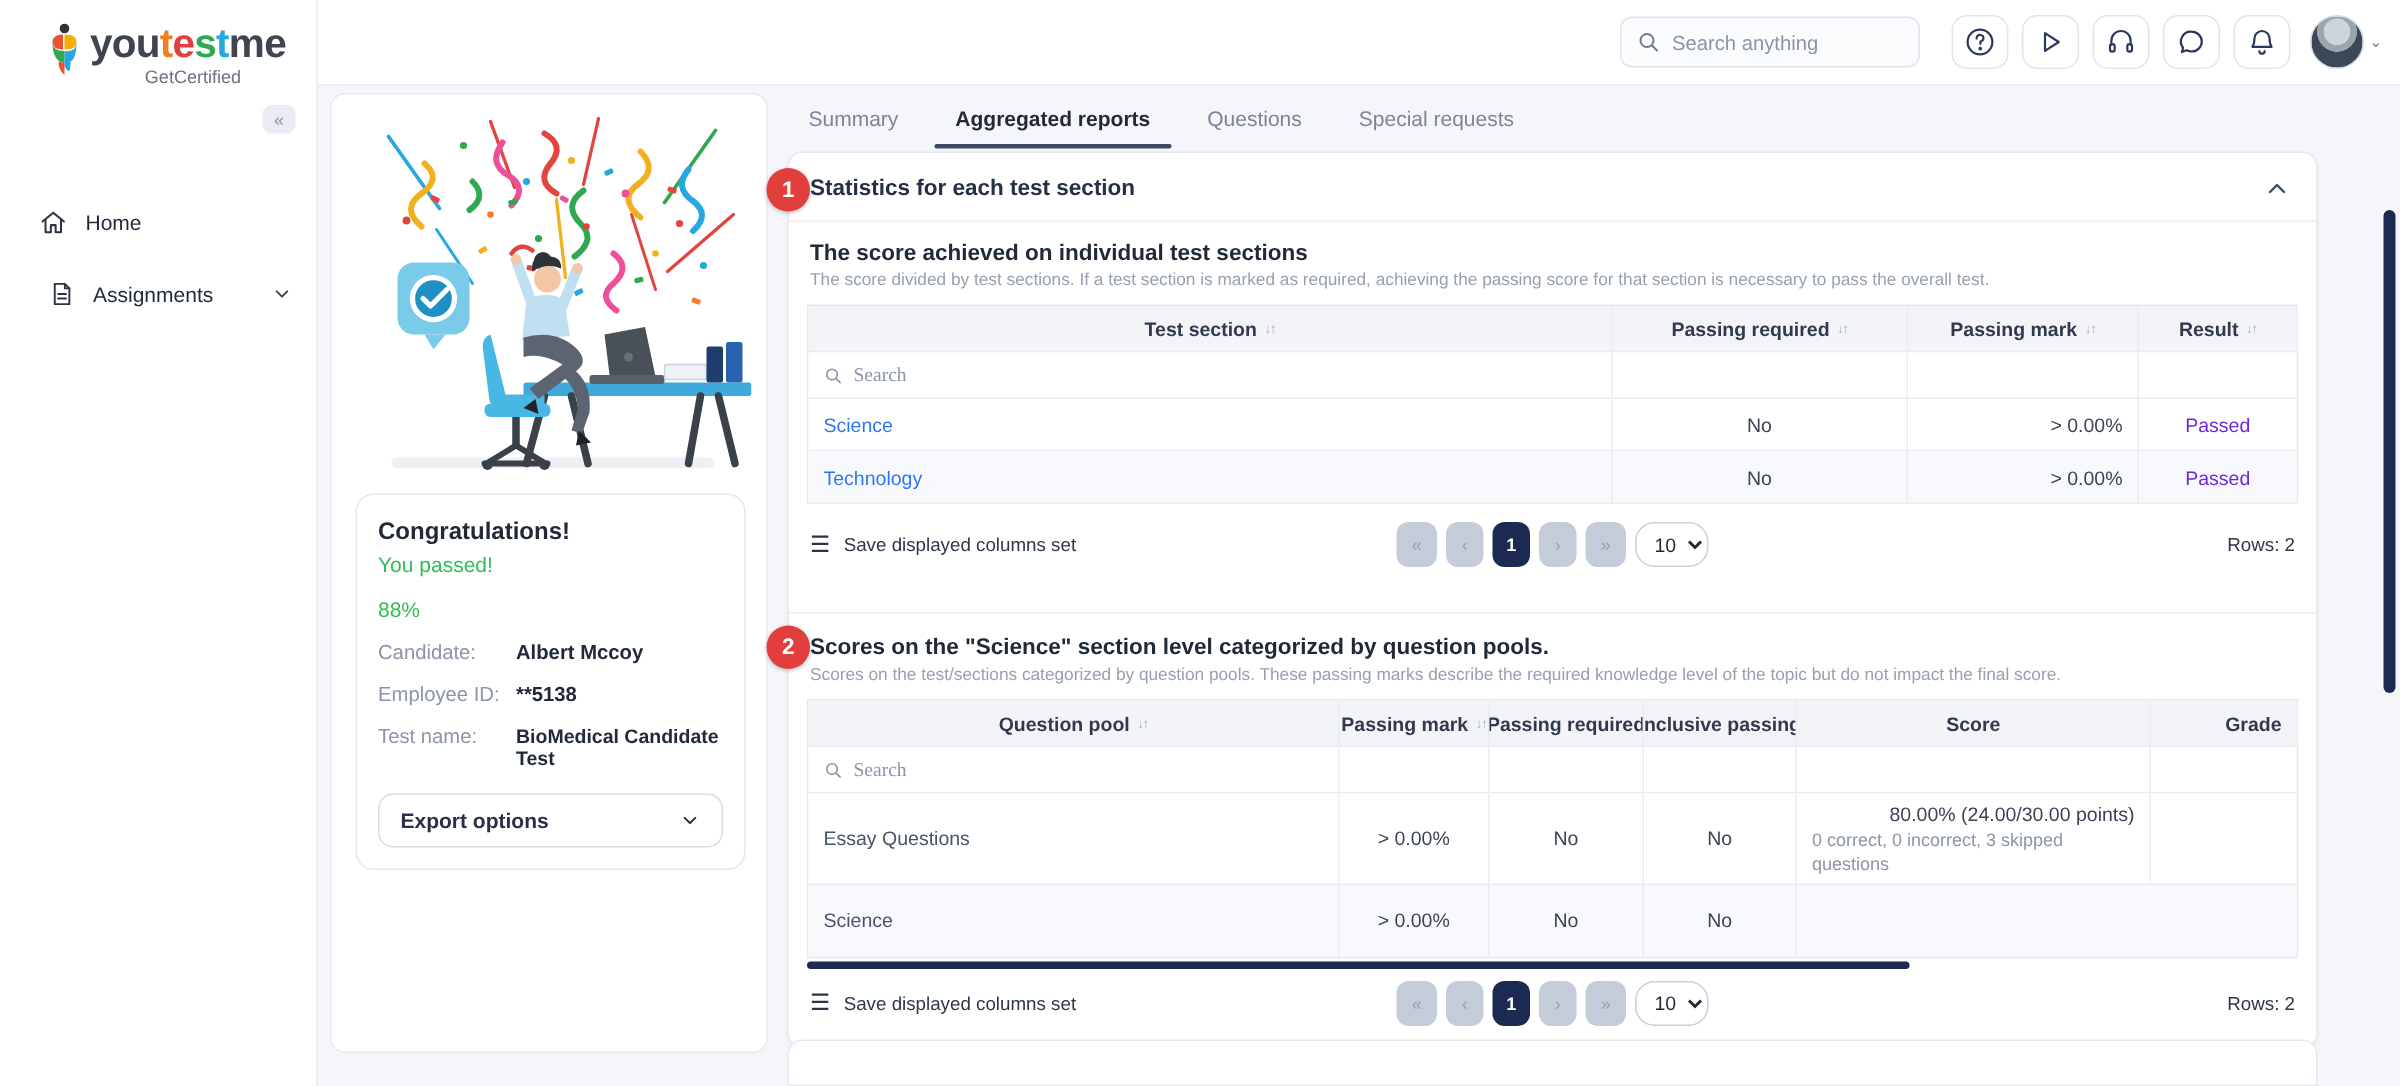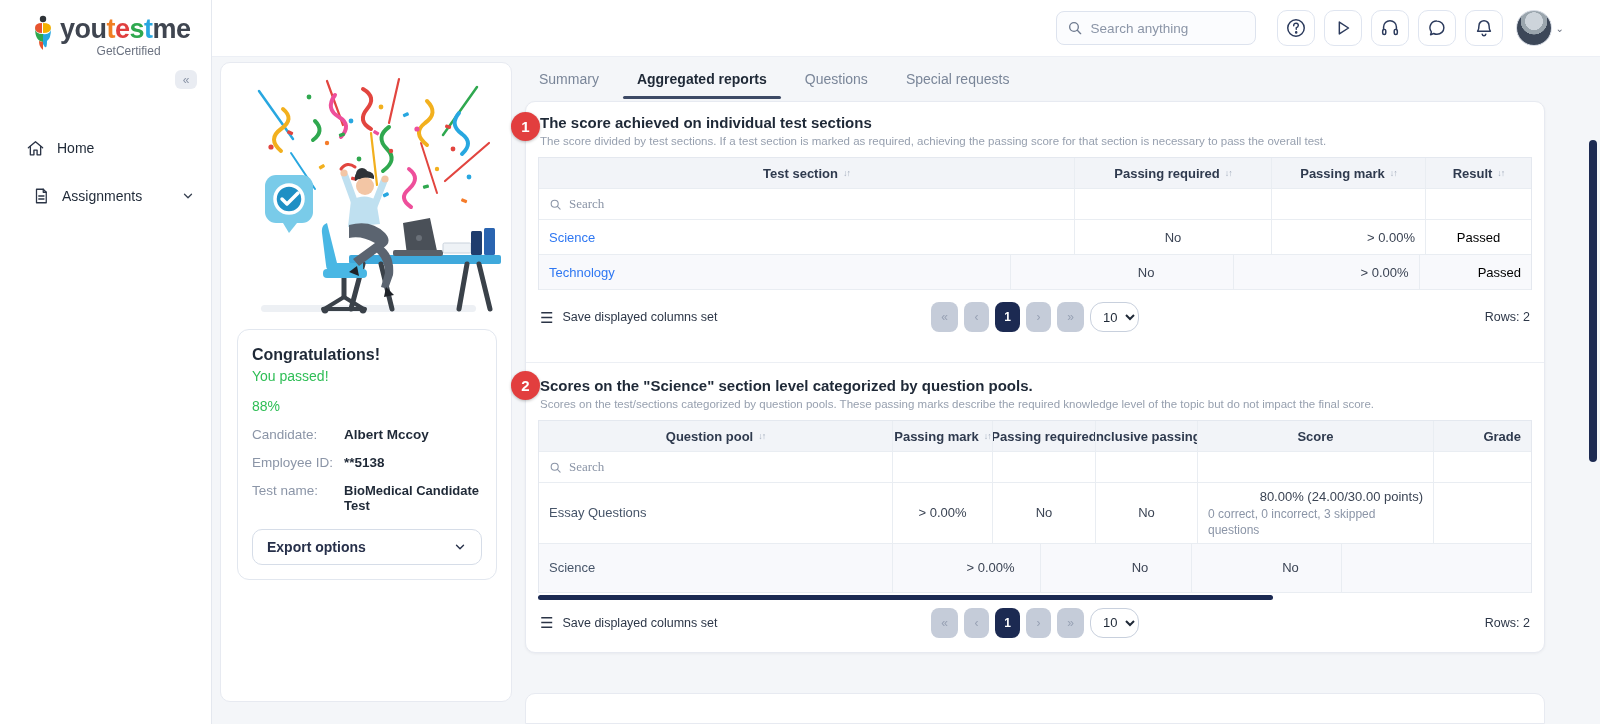--- a/index.html
+++ b/index.html
@@ -18,21 +18,21 @@
   .logo-tagline { text-align:right; font-size:12px; color:#6b7280; margin:1px 30px 0 0; }
   .lp-gray{color:#3f4550}.lp-orange{color:#f07f23}.lp-red{color:#e03f3f}.lp-green{color:#2fa84f}.lp-blue{color:#28a7e0}
   .collapse-chip { position:absolute; right:14px; top:70px; width:22px; height:19px; background:#e9ecf2; border-radius:6px;
     display:flex; align-items:center; justify-content:center; font-size:12px; color:#8a94a6; cursor:pointer; }
   .side-item { display:flex; align-items:center; gap:12px; padding:0 16px 0 26px; height:44px; font-size:14px; color:#1f2937; cursor:pointer; }
   .side-item + .side-item { margin-top:4px;padding-left:32px; }
   .side-item .chev { margin-left:auto; color:#374151; }
   .icon-stroke { stroke:#2b3446; fill:none; stroke-width:1.7; stroke-linecap:round; stroke-linejoin:round; }
   
   .topbar { position:absolute; left:212px; top:0; width:1388px; height:57px; background:#fff; border-bottom:1px solid #eceff5;
-    display:flex; align-items:center; justify-content:flex-end; gap:9px; padding-right:36px; }
+    display:flex; align-items:center; justify-content:flex-end; gap:9px; padding-right:12px; }
   .search-box { width:200px; height:34px; border:1px solid #dde3ee; border-radius:8px; background:#fbfcfe;
     display:flex; align-items:center; gap:8px; padding:0 10px; margin-right:12px; }
   .search-box input { border:none; outline:none; background:transparent; font-size:13.5px; width:150px; color:#2d3748; font-family:inherit; }
   .search-box input::placeholder { color:#8b95a7; }
   .icon-btn { width:38px; height:36px; border:1px solid #dfe5f0; border-radius:10px; background:#fff;
     display:flex; align-items:center; justify-content:center; cursor:pointer; }
   .tb-icon { stroke:#2b3a5c; fill:none; stroke-width:1.6; stroke-linecap:round; stroke-linejoin:round; }
   .avatar-wrap { display:flex; align-items:center; gap:4px; margin-left:4px; cursor:pointer; }
   .avatar { width:36px; height:36px; border-radius:50%; border:1px solid #d6dbe4;
     background:radial-gradient(circle at 50% 30%, #cdd4db 0 30%, #9aa5ad 31% 45%, #3c4758 46% 100%); }
@@ -61,34 +61,34 @@
   .num-badge { position:absolute; left:-15px; width:29px; height:29px; border-radius:50%; background:#e23e3e; color:#fff;
     font-size:15px; font-weight:bold; display:flex; align-items:center; justify-content:center; box-shadow:0 1px 3px rgba(0,0,0,.25); }
   .badge-1 { top:10px; }
   .sec-sub { padding:12px 14px 0; }
   .sec-sub-title { font-size:15px; font-weight:bold; color:#1f2937; }
   .sec-sub-desc { font-size:11.5px; color:#97a0af; margin-top:4px; }
   
   .tbl { margin:10px 12px 0; border:1px solid #e4e8ef; border-bottom:none; font-size:13px; }
   .trow { display:flex; align-items:stretch; border-bottom:1px solid #e9edf2; background:#fff; }
   .trow.thead { background:#f2f4f8; }
-  .trow.alt { background:#f8f9fc;gap:48px; }
+  .trow.alt { background:#f8f9fc; }
   .tcell { display:flex; align-items:center; justify-content:center; padding:0 10px; border-right:1px solid #e9edf2; min-height:30px; }
   .tcell:last-child { border-right:none; }
   .thead .tcell { font-weight:bold; color:#2f3a4e; white-space:nowrap; overflow:hidden; }
   .sort { font-size:9px; color:#a7b0bf; margin-left:5px; letter-spacing:-1px; }
   .t1 .c1{width:536px}.t1 .c2{width:197px}.t1 .c3{width:154px}.t1 .c4{flex:1}
   .t2 .c1{width:354px}.t2 .c2{width:100px}.t2 .c3{width:103px}.t2 .c4{width:102px}.t2 .c5{width:236px}.t2 .c6{flex:1}
   .cell-left { justify-content:flex-start; }
   .cell-right { justify-content:flex-end; }
   .drow .tcell { min-height:34px; color:#3b4454; }
   .drow2 .tcell { min-height:48px; }
   .link-blue { color:#2e77f2; cursor:pointer; }
   .pool-name { color:#475569; }
-  .result-pass { color:#000000; }
+  .result-pass { color:#6d28d9; }
   .filter-row .tcell { min-height:30px; }
   .filter-search { display:flex; align-items:center; gap:7px; width:100%; }
   .filter-search input { border:none; outline:none; font-size:13px; width:90%; color:#3b4454; font-family:Liberation Serif, serif; background:transparent; }
   .filter-search input::placeholder { color:#8b95a7; }
   .score-cell { display:flex; flex-direction:column; align-items:flex-end; justify-content:center; line-height:1.35; padding:5px 10px; }
   .score-main { color:#3b4454; }
   .score-sub { font-size:12px; color:#8b95a7; }
   
   .tfooter { display:flex; align-items:center; padding:12px 14px 14px; }
   .save-cols { display:flex; align-items:center; gap:9px; font-size:12.5px; color:#2d3748; cursor:pointer; width:300px; }
@@ -318,20 +318,28 @@
 <div class="main">
   <div class="tabs">
     <div class="tab">Summary</div>
     <div class="tab active">Aggregated reports</div>
     <div class="tab">Questions</div>
     <div class="tab">Special requests</div>
   </div>
 
   <div class="panel">
     <div class="num-badge badge-1">1</div>
+    <div class="panel-header">
+      <div class="panel-title" style="padding-left:0;">Statistics for each test section</div>
+      <span class="chev-up-icon">
+        <svg width="16" height="16" viewBox="0 0 24 24">
+          <path d="M5 15 L12 8 L19 15" fill="none" stroke="#3d4a66" stroke-width="2.4" stroke-linecap="round" stroke-linejoin="round"></path>
+        </svg>
+      </span>
+    </div>
 
     <div class="sec-sub">
       <div class="sec-sub-title">The score achieved on individual test sections</div>
       <div class="sec-sub-desc">The score divided by test sections. If a test section is marked as required, achieving the passing score for that section is necessary to pass the overall test.</div>
     </div>
 
     <div class="tbl t1">
       <div class="trow thead">
         <div class="tcell c1">
             <span>Test section</span>

